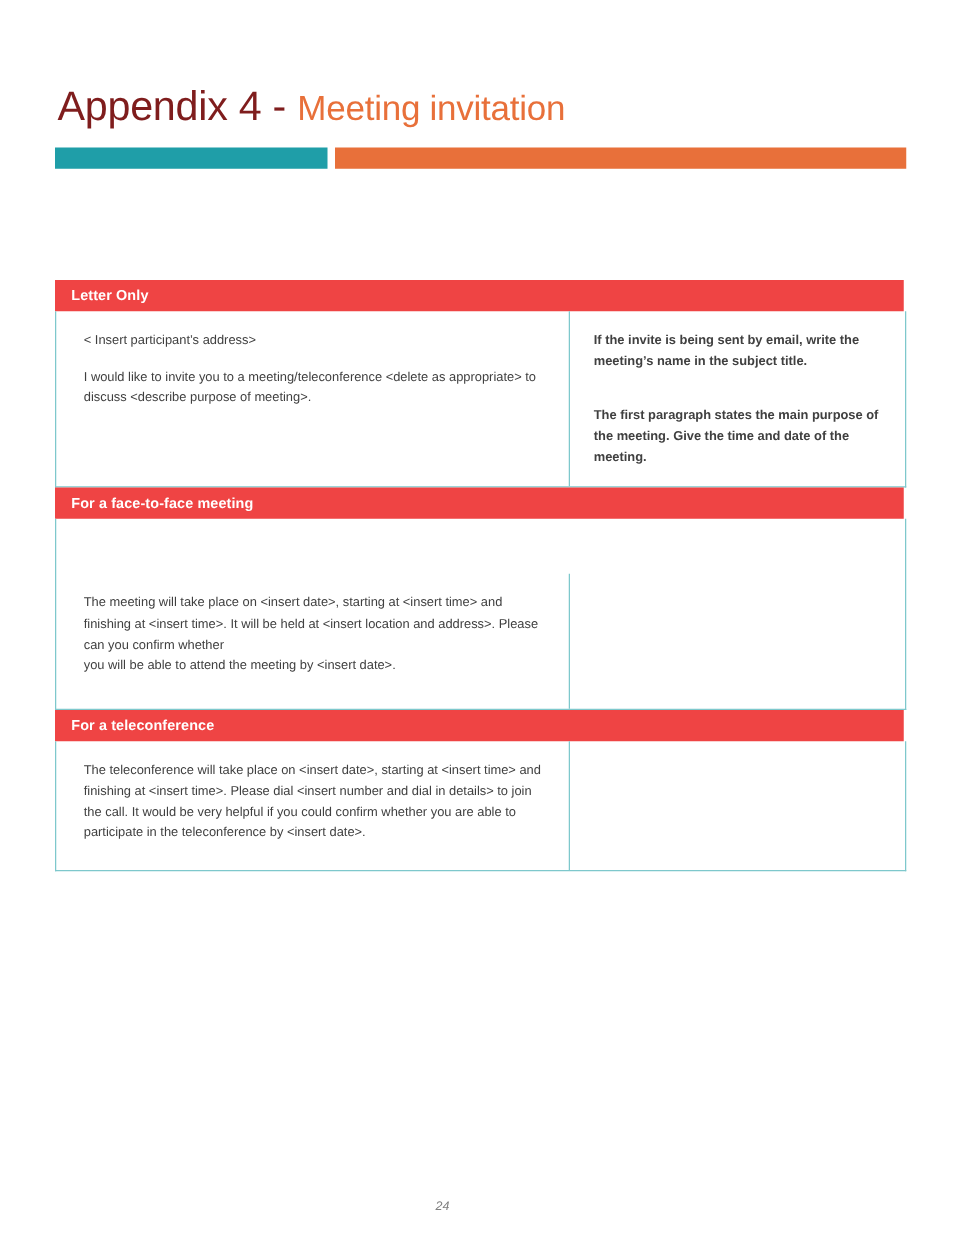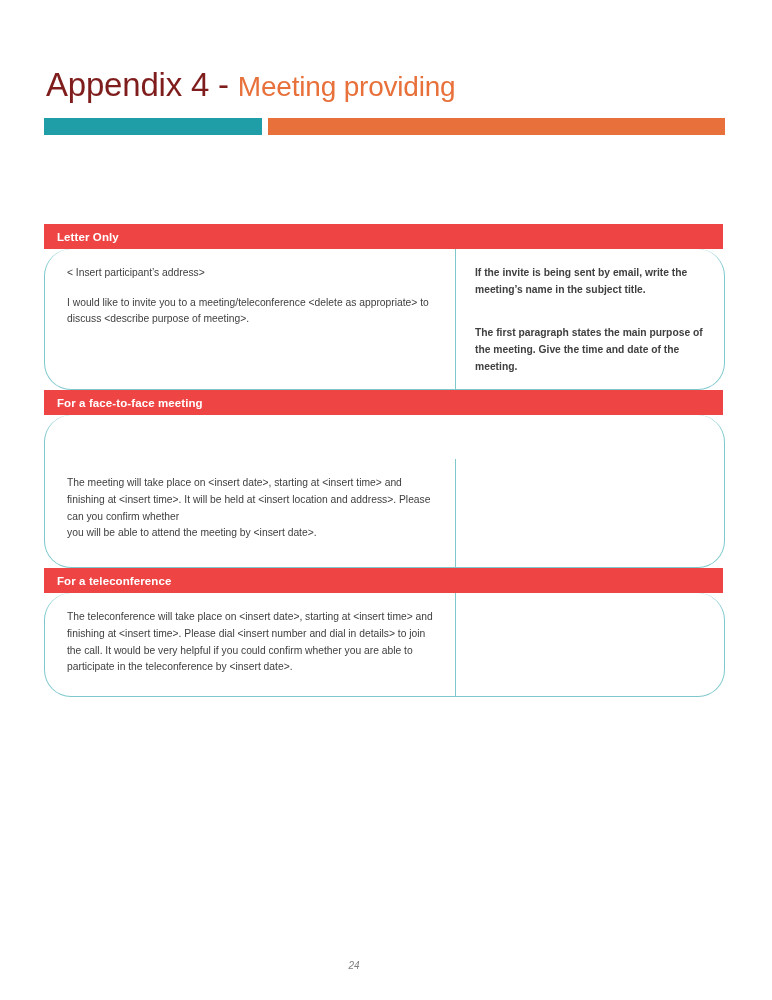--- a/index.html
+++ b/index.html
@@ -68,21 +68,20 @@
     height: 25px;
     width: 679px;
   }
   .section-body {
     display: flex;
     border-left: 1.2px solid #7ec8cc;
     border-right: 1.2px solid #7ec8cc;
     border-bottom: 1.2px solid #7ec8cc;
     box-sizing: border-box;
     width: 681px;
-    border-radius: 27px;
   }
   .cell-left {
     width: 411px;
     box-sizing: border-box;
     border-right: 1.2px solid #7ec8cc;
     padding: 16px 14px 14px 22px;
   }
   .cell-right {
     flex: 1;
     box-sizing: border-box;
@@ -114,21 +113,21 @@
     text-align: center;
     font-size: 10px;
     color: #808080;
     font-style: italic;
   }
 </style>
 </head>
 <body>
 
 <h1 class="page-title">
-  <span class="title-main">Appendix 4 - </span><span class="title-sub">Meeting providing</span>
+  <span class="title-main">Appendix 4 - </span><span class="title-sub">Meeting invitation</span>
 </h1>
 
 <div class="rule-band">
   <div class="rule-teal"></div>
   <div class="rule-orange"></div>
 </div>
 
 <div class="doc-table">
 
   <div class="section-header">Letter Only</div>

